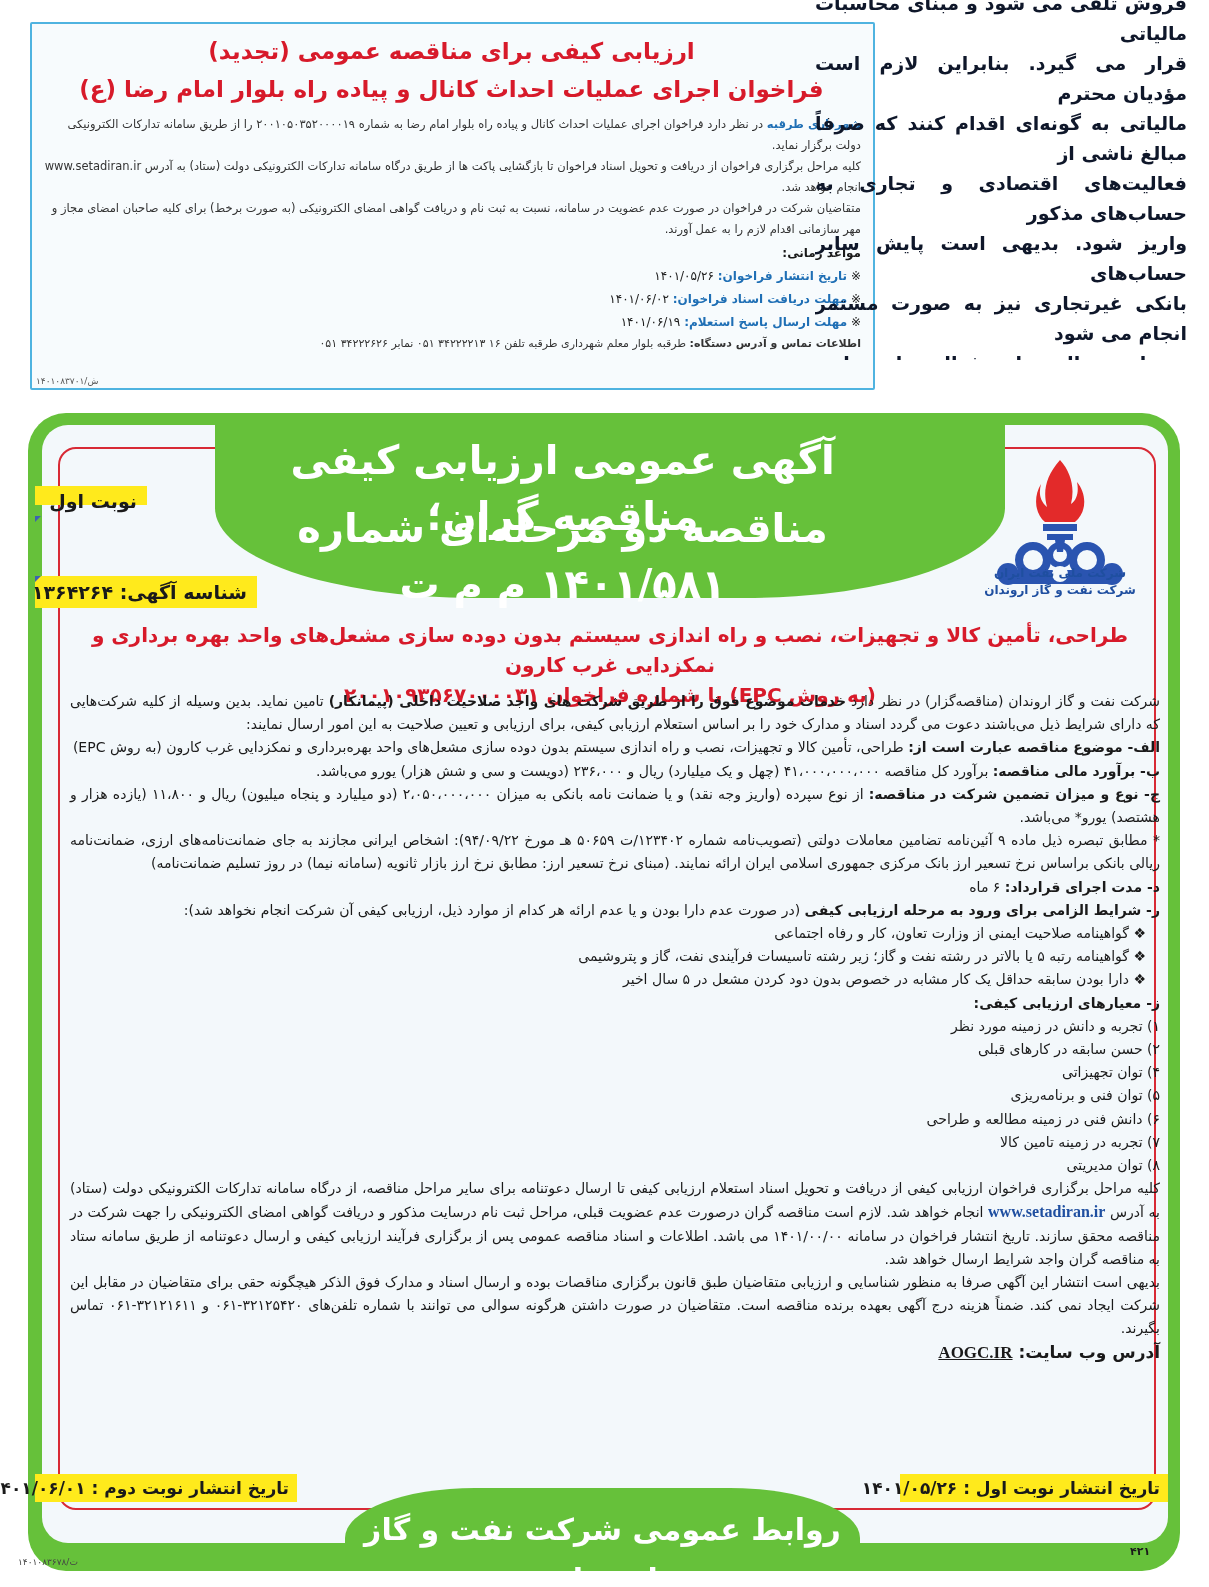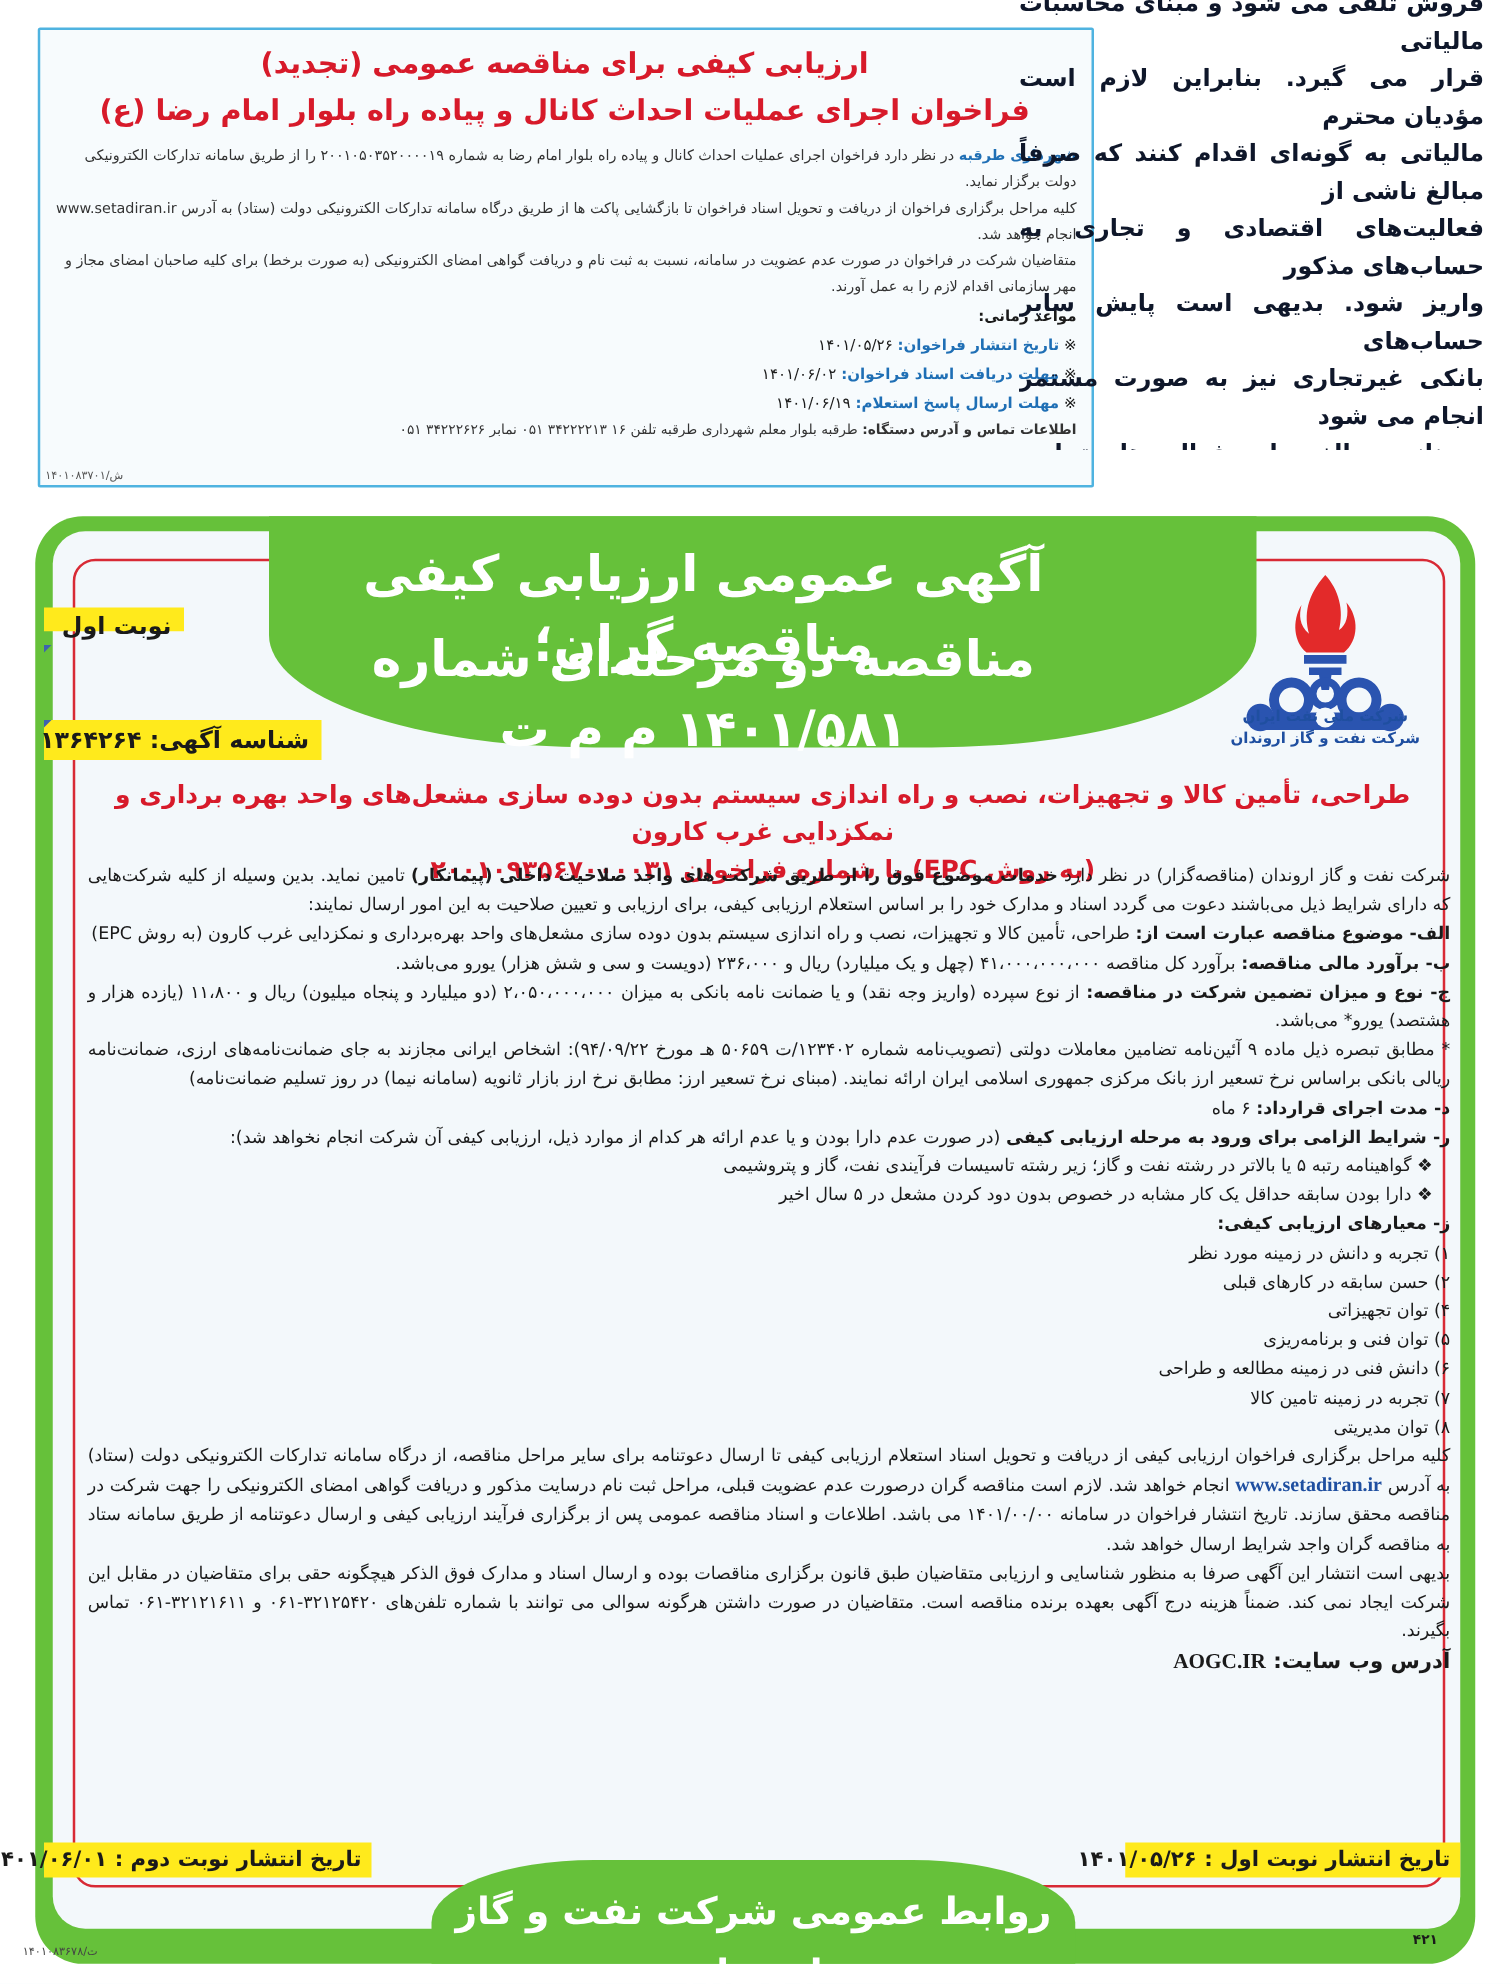--- a/index.html
+++ b/index.html
@@ -183,33 +183,34 @@
 </div>
 
 <div class="body-text">
   <p><span>شرکت نفت و گاز اروندان (مناقصه‌گزار) در نظر دارد</span> <b>خدمات موضوع فوق را از طریق شرکت های واجد صلاحیت داخلی (پیمانکار)</b> <span>تامین نماید. بدین وسیله از کلیه شرکت‌هایی که دارای شرایط ذیل می‌باشند دعوت می گردد اسناد و مدارک خود را بر اساس استعلام ارزیابی کیفی، برای ارزیابی و تعیین صلاحیت به این امور ارسال نمایند:</span></p>
   <p><b>الف- موضوع مناقصه عبارت است از:</b> <span>طراحی، تأمین کالا و تجهیزات، نصب و راه اندازی سیستم بدون دوده سازی مشعل‌های واحد بهره‌برداری و نمکزدایی غرب کارون (به روش EPC)</span></p>
   <p><b>ب- برآورد مالی مناقصه:</b> <span>برآورد کل مناقصه ۴۱،۰۰۰،۰۰۰،۰۰۰ (چهل و یک میلیارد) ریال و ۲۳۶،۰۰۰ (دویست و سی و شش هزار) یورو می‌باشد.</span></p>
   <p><b>ج- نوع و میزان تضمین شرکت در مناقصه:</b> <span>از نوع سپرده (واریز وجه نقد) و یا ضمانت نامه بانکی به میزان ۲،۰۵۰،۰۰۰،۰۰۰ (دو میلیارد و پنجاه میلیون) ریال و ۱۱،۸۰۰ (یازده هزار و هشتصد) یورو* می‌باشد.</span></p>
   <p>* مطابق تبصره ذیل ماده ۹ آئین‌نامه تضامین معاملات دولتی (تصویب‌نامه شماره ۱۲۳۴۰۲/ت ۵۰۶۵۹ هـ مورخ ۹۴/۰۹/۲۲): اشخاص ایرانی مجازند به جای ضمانت‌نامه‌های ارزی، ضمانت‌نامه ریالی بانکی براساس نرخ تسعیر ارز بانک مرکزی جمهوری اسلامی ایران ارائه نمایند. (مبنای نرخ تسعیر ارز: مطابق نرخ ارز بازار ثانویه (سامانه نیما) در روز تسلیم ضمانت‌نامه)</p>
   <p><b>د- مدت اجرای قرارداد:</b> <span>۶ ماه</span></p>
   <p><b>ر- شرایط الزامی برای ورود به مرحله ارزیابی کیفی</b> <span>(در صورت عدم دارا بودن و یا عدم ارائه هر کدام از موارد ذیل، ارزیابی کیفی آن شرکت انجام نخواهد شد):</span></p>
+  <p class="bullet">❖ <span>گواهینامه صلاحیت ایمنی از وزارت تعاون، کار و رفاه اجتماعی</span></p>
   <p class="bullet">❖ <span>گواهینامه رتبه ۵ یا بالاتر در رشته نفت و گاز؛ زیر رشته تاسیسات فرآیندی نفت، گاز و پتروشیمی</span></p>
   <p class="bullet">❖ <span>دارا بودن سابقه حداقل یک کار مشابه در خصوص بدون دود کردن مشعل در ۵ سال اخیر</span></p>
   <p><b>ز- معیارهای ارزیابی کیفی:</b></p>
   <p class="crit">۱) تجربه و دانش در زمینه مورد نظر</p>
   <p class="crit">۲) حسن سابقه در کارهای قبلی</p>
   <p class="crit">۴) توان تجهیزاتی</p>
   <p class="crit">۵) توان فنی و برنامه‌ریزی</p>
   <p class="crit">۶) دانش فنی در زمینه مطالعه و طراحی</p>
   <p class="crit">۷) تجربه در زمینه تامین کالا</p>
   <p class="crit">۸) توان مدیریتی</p>
   <p><span>کلیه مراحل برگزاری فراخوان ارزیابی کیفی از دریافت و تحویل اسناد استعلام ارزیابی کیفی تا ارسال دعوتنامه برای سایر مراحل مناقصه، از درگاه سامانه تدارکات الکترونیکی دولت (ستاد) به آدرس</span> <span class="link">www.setadiran.ir</span> <span>انجام خواهد شد. لازم است مناقصه گران درصورت عدم عضویت قبلی، مراحل ثبت نام درسایت مذکور و دریافت گواهی امضای الکترونیکی را جهت شرکت در مناقصه محقق سازند. تاریخ انتشار فراخوان در سامانه ۱۴۰۱/۰۰/۰۰ می باشد. اطلاعات و اسناد مناقصه عمومی پس از برگزاری فرآیند ارزیابی کیفی و ارسال دعوتنامه از طریق سامانه ستاد به مناقصه گران واجد شرایط ارسال خواهد شد.</span></p>
   <p>بدیهی است انتشار این آگهی صرفا به منظور شناسایی و ارزیابی متقاضیان طبق قانون برگزاری مناقصات بوده و ارسال اسناد و مدارک فوق الذکر هیچگونه حقی برای متقاضیان در مقابل این شرکت ایجاد نمی کند. ضمناً هزینه درج آگهی بعهده برنده مناقصه است. متقاضیان در صورت داشتن هرگونه سوالی می توانند با شماره تلفن‌های ۳۲۱۲۵۴۲۰-۰۶۱ و ۳۲۱۲۱۶۱۱-۰۶۱ تماس بگیرند.</p>
-  <p class="website"><span>آدرس وب سایت:</span> <span style="font-family:'Liberation Serif', serif;">AOGC.IR</span></p>
+  <p class="website"><span>آدرس وب سایت:</span> <span style="font-family:'Liberation Serif', serif;text-decoration:underline;">AOGC.IR</span></p>
 </div>
 
 <div class="date-tag date-first">تاریخ انتشار نوبت اول : ۱۴۰۱/۰۵/۲۶</div>
 <div class="date-tag date-second">تاریخ انتشار نوبت دوم : ۱۴۰۱/۰۶/۰۱</div>
 
 <div class="footer-banner"></div>
 <div class="footer-text">روابط عمومی شرکت نفت و گاز اروندان</div>
 <div class="page-num">۴۲۱</div>
 <div class="bottom-code">۱۴۰۱۰۸۳۶۷۸/ت</div>
 

